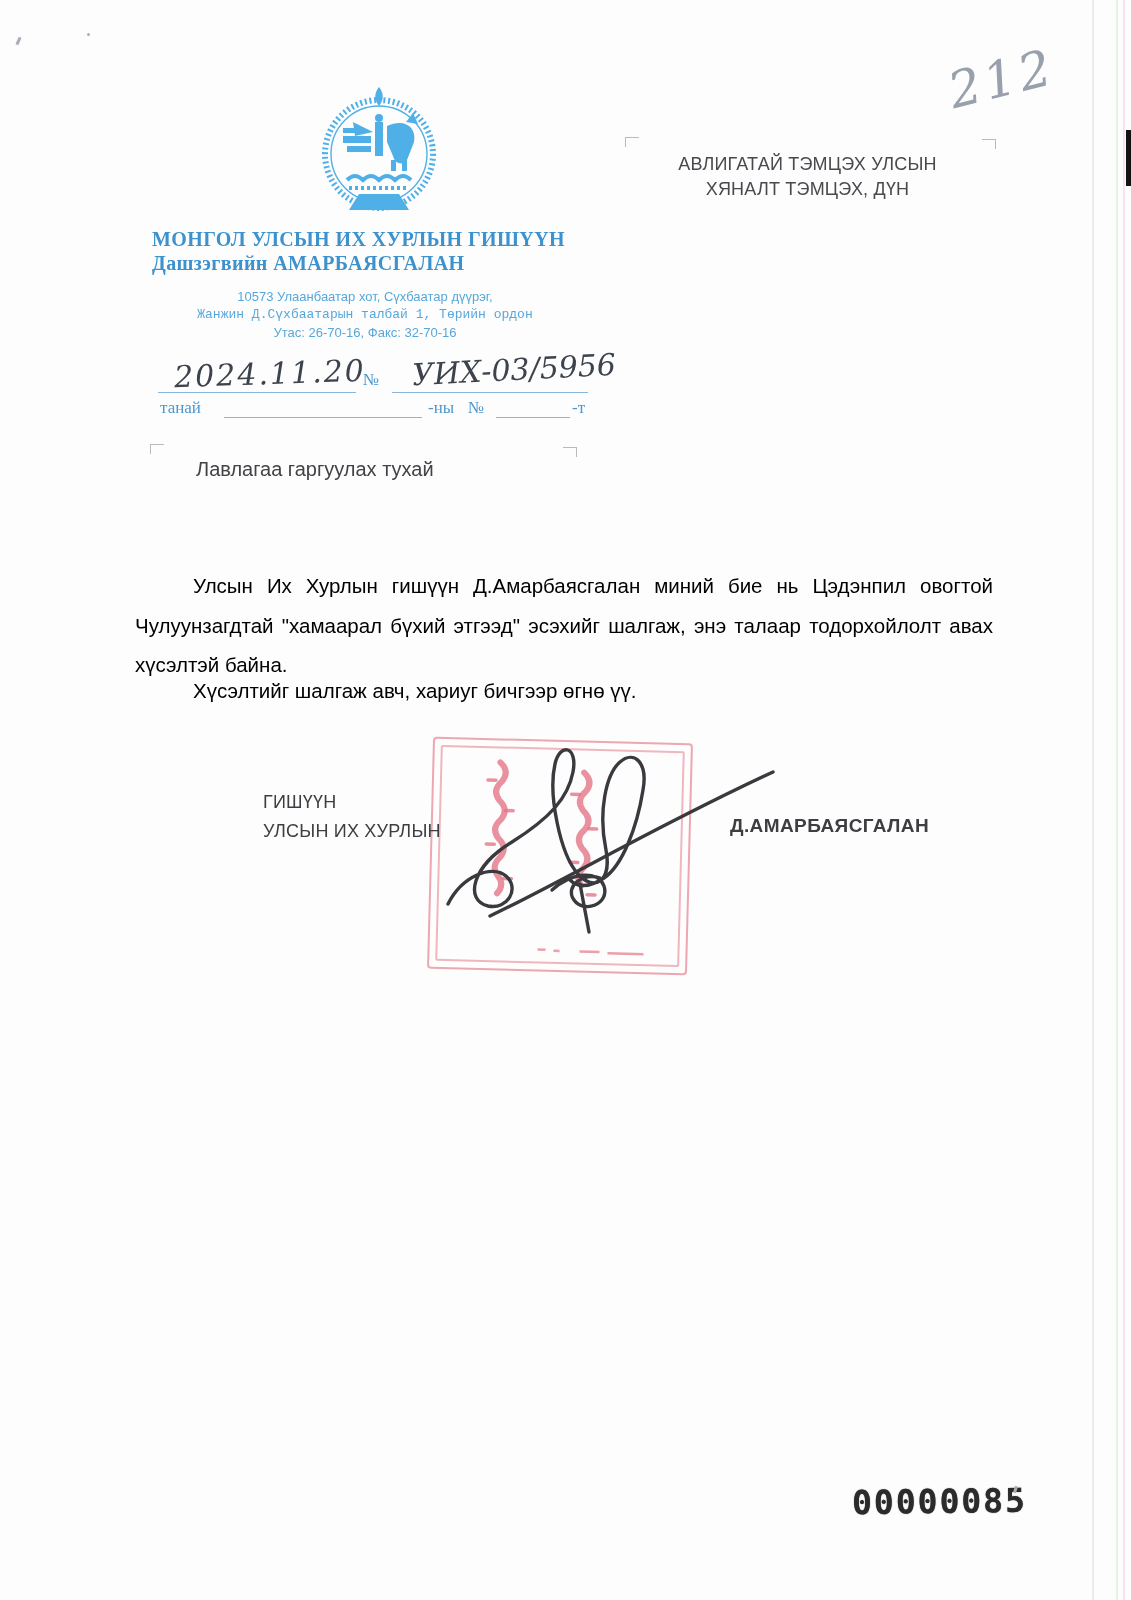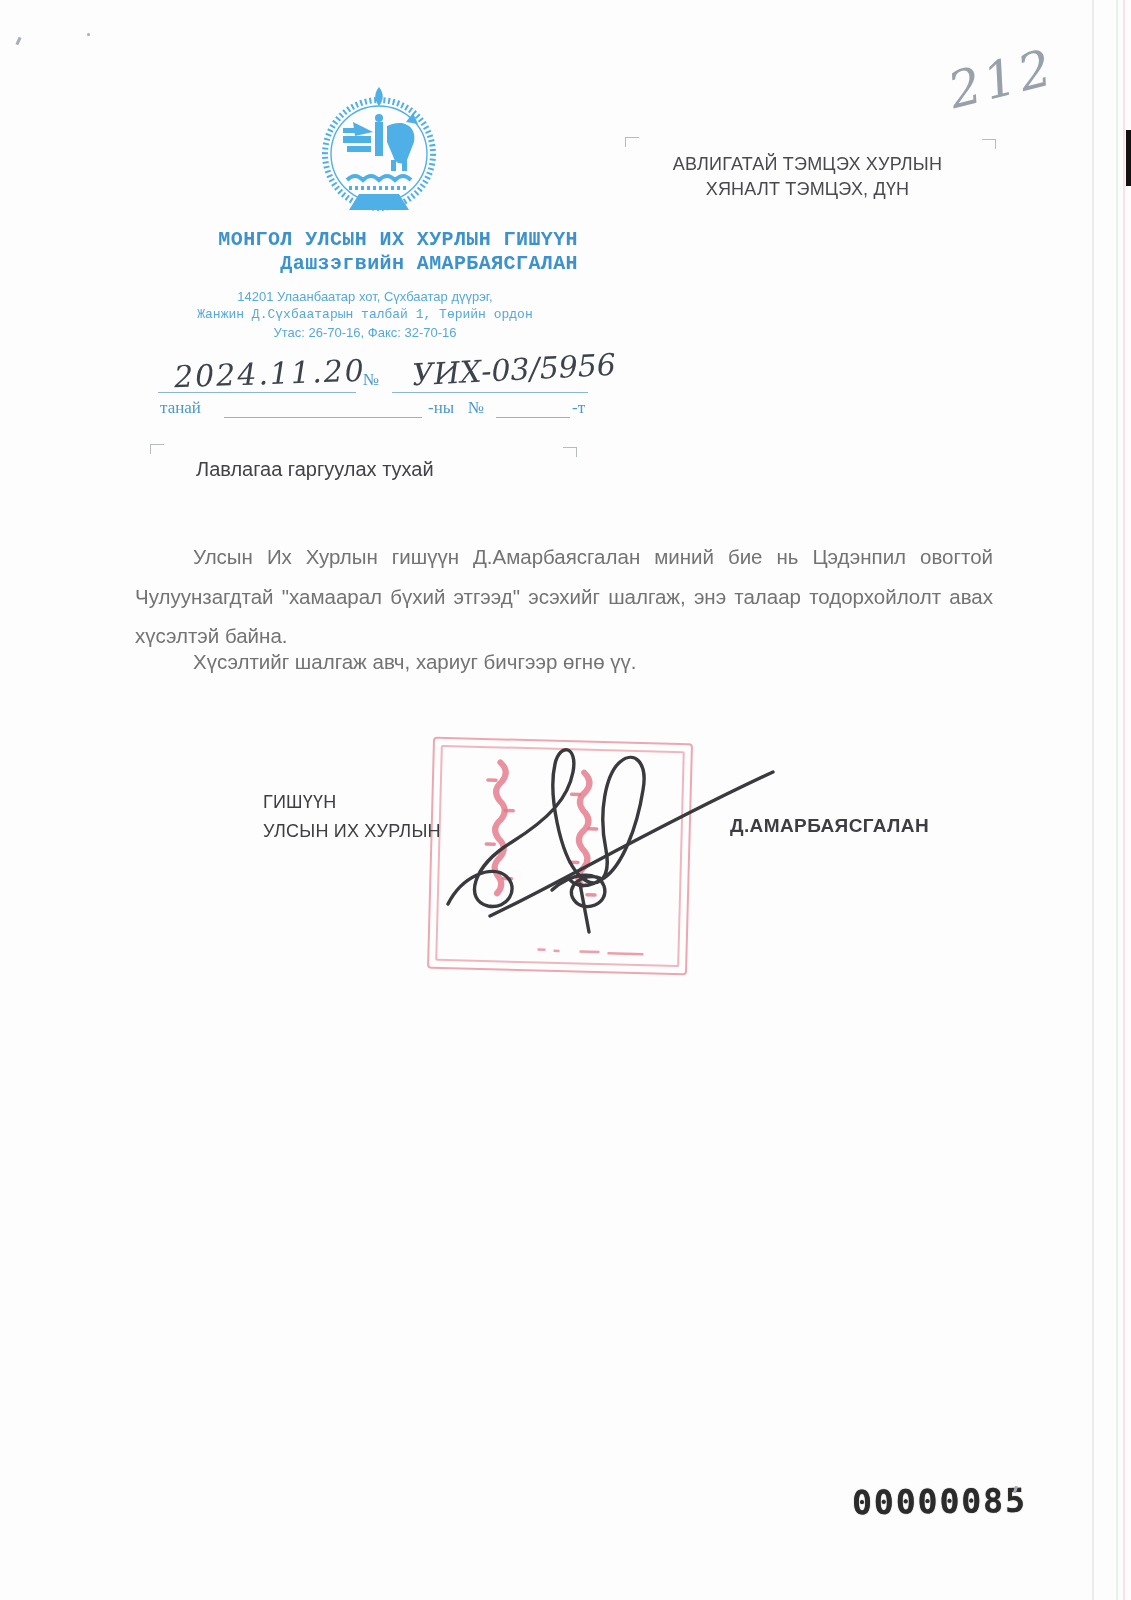--- a/index.html
+++ b/index.html
@@ -4,22 +4,22 @@
 <style>
   html,body{margin:0;padding:0;background:#ffffff;}
   #page{
     position:relative; width:1131px; height:1600px;
     background:#fdfdfe; overflow:hidden;
     font-family:"Liberation Sans", sans-serif;
   }
   .abs{position:absolute;}
   
   .org-line{
-    left:128px; width:450px; text-align:right;
-    font-family:Liberation Mono, monospace; font-weight:bold;
+    left:152px; width:450px; text-align:left;
+    font-family:Liberation Serif, serif; font-weight:bold;
     color:#3d92cd; font-size:20px; letter-spacing:.4px;
   }
   .addr{
     left:140px; width:450px; text-align:center;
     color:#57a8da; font-size:13px; line-height:18.5px;
   }
   
   .hw{
     font-family:"DejaVu Serif", serif; font-style:italic;
     color:#3d434c; white-space:nowrap;
@@ -33,22 +33,22 @@
   .crop.tl{border-left:1.5px solid #b7bbc0;border-top:1.5px solid #b7bbc0;}
   .crop.tr{border-right:1.5px solid #b7bbc0;border-top:1.5px solid #b7bbc0;}
   
   .recipient{
     left:615px; top:152px; width:385px; text-align:center;
     color:#49494d; font-size:18px; line-height:25px; font-weight:500;
     letter-spacing:.2px;
   }
   .subject{left:196px; top:458px; font-size:20px; color:#434347;}
   .body-par{
-    left:135px; width:858px; font-size:20.5px; color:#737373;
-    line-height:39.5px; text-align:justify; text-indent:58px;
+    left:135px; width:858px; font-size:20.5px; color:#000000;
+    line-height:39.5px; text-align:justify; text-indent:58px;margin-top:29px;
   }
   
   .sig-title{left:263px; top:788px; width:250px; font-size:18px;
     color:#3e3e42; line-height:29px; letter-spacing:.2px;}
   .sig-name{left:730px; top:815px; font-size:19px; font-weight:600;
     color:#3e3e42; letter-spacing:.4px;}
   .stamp{
     left:430px; top:740px; width:256px; height:228px;
     border:2px solid rgba(224,96,112,.55); border-radius:4px;
     transform:rotate(1.5deg);
@@ -100,42 +100,42 @@
         <path d="M44,96 q8,-8 16,0 q8,-8 16,0 q8,-8 16,0 q8,-8 16,0" fill="none" stroke-width="4"></path>
         <path d="M46,104 h60" fill="none" stroke-width="4" stroke-dasharray="3 3"></path>
         <path d="M56,110 h40 l10,16 h-60 z" stroke="none"></path>
       </g>
     </svg>
   </div>
 
   <div class="abs org-line" style="top:228px;">МОНГОЛ УЛСЫН ИХ ХУРЛЫН ГИШҮҮН</div>
   <div class="abs org-line" style="top:252px;">Дашзэгвийн  АМАРБАЯСГАЛАН</div>
 
-  <div class="abs addr" style="top:288px;">14201 Улаанбаатар хот, Сүхбаатар дүүрэг,</div>
+  <div class="abs addr" style="top:288px;">10573 Улаанбаатар хот, Сүхбаатар дүүрэг,</div>
   <div class="abs addr" style="top:306px;font-family:Liberation Mono, monospace;">Жанжин Д.Сүхбаатарын талбай 1, Төрийн ордон</div>
   <div class="abs addr" style="top:324px;">Утас: 26-70-16, Факс: 32-70-16</div>
 
   <div class="abs uline" style="left:158px;top:392px;width:198px;"></div>
   <div class="abs hw" style="left:174px;top:356px;font-size:30px;transform:rotate(-2deg);letter-spacing:2px;">2024.11.20</div>
   <div class="abs blue-serif" style="left:363px;top:370px;">№</div>
   <div class="abs uline" style="left:392px;top:392px;width:196px;"></div>
   <div class="abs hw" style="left:412px;top:352px;font-size:30px;transform:rotate(-3deg);">УИХ-03/5956</div>
 
   <div class="abs blue-serif" style="left:160px;top:398px;">танай</div>
   <div class="abs uline" style="left:224px;top:417px;width:198px;border-bottom-width:1px;"></div>
   <div class="abs blue-serif" style="left:428px;top:398px;">-ны</div>
   <div class="abs blue-serif" style="left:468px;top:398px;">№</div>
   <div class="abs uline" style="left:496px;top:417px;width:74px;border-bottom-width:1px;"></div>
   <div class="abs blue-serif" style="left:572px;top:398px;">-т</div>
 
   <div class="abs crop tl" style="left:625px;top:137px;"></div>
   <div class="abs crop tr" style="left:982px;top:139px;"></div>
 
   <div class="abs recipient">
-    <div>АВЛИГАТАЙ ТЭМЦЭХ ХУРЛЫН</div>
+    <div>АВЛИГАТАЙ ТЭМЦЭХ УЛСЫН</div>
     <div>ХЯНАЛТ ТЭМЦЭХ, ДҮН</div>
   </div>
 
   <div class="abs crop tl" style="left:150px;top:444px;"></div>
   <div class="abs crop tr" style="left:563px;top:447px;"></div>
 
   <div class="abs subject">Лавлагаа гаргуулах тухай</div>
 
   <div class="abs body-par" style="top:537px;">Улсын Их Хурлын гишүүн Д.Амарбаясгалан миний бие нь Цэдэнпил овогтой Чулуунзагдтай "хамаарал бүхий этгээд" эсэхийг шалгаж, энэ талаар тодорхойлолт авах хүсэлтэй байна.</div>
   <div class="abs body-par" style="top:642px;">Хүсэлтийг шалгаж авч, хариуг бичгээр өгнө үү.</div>

